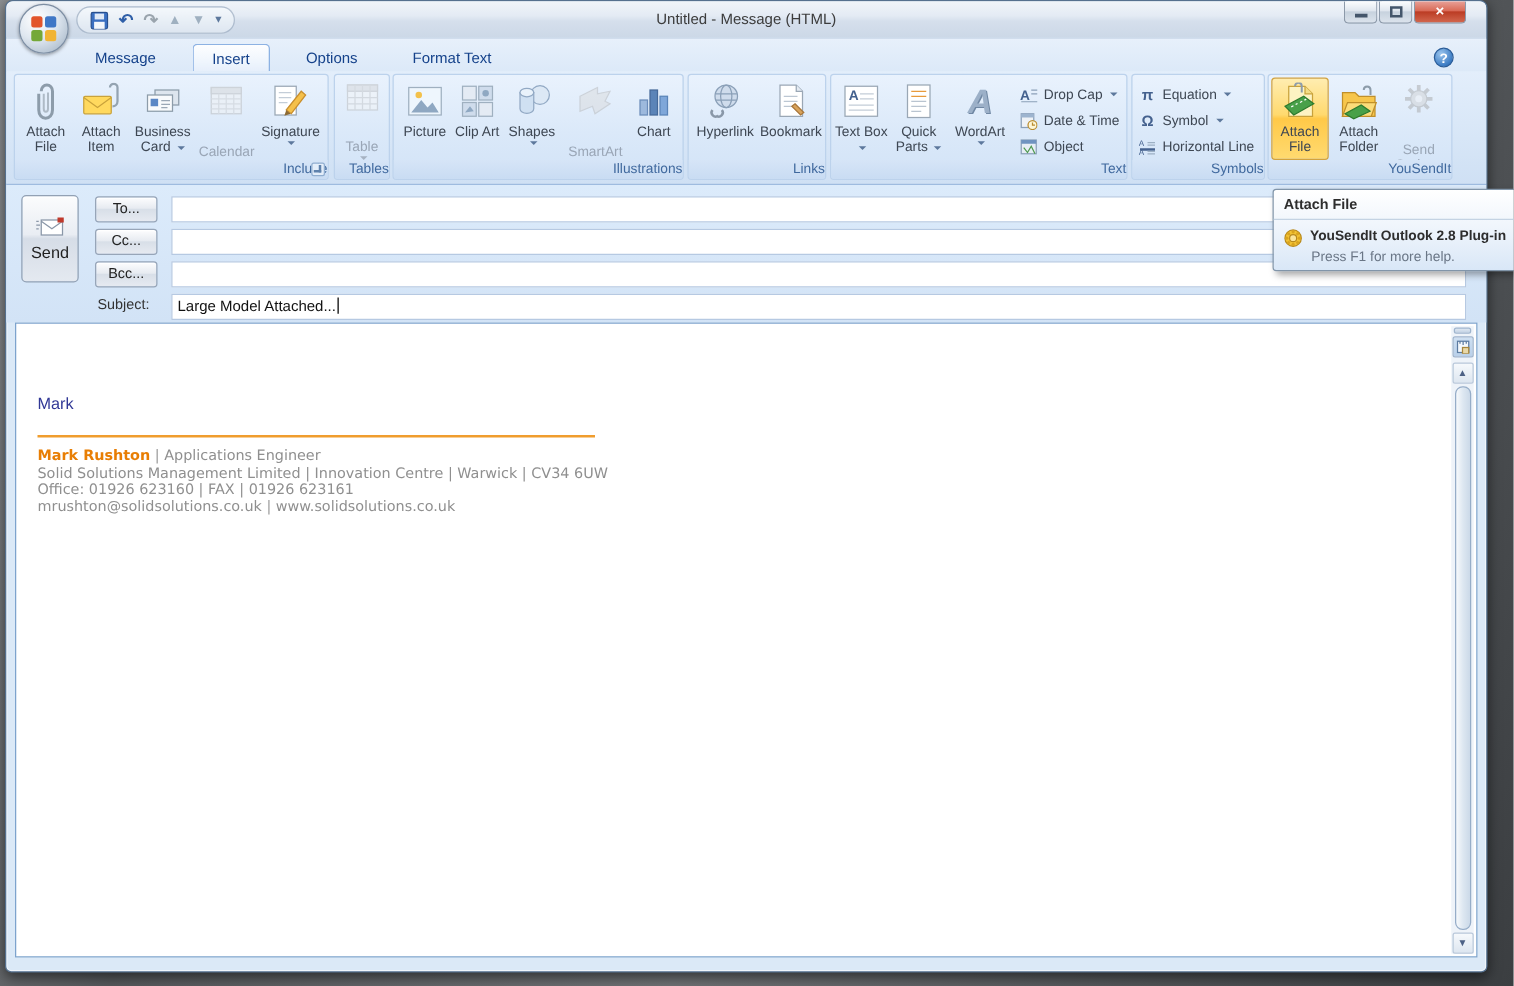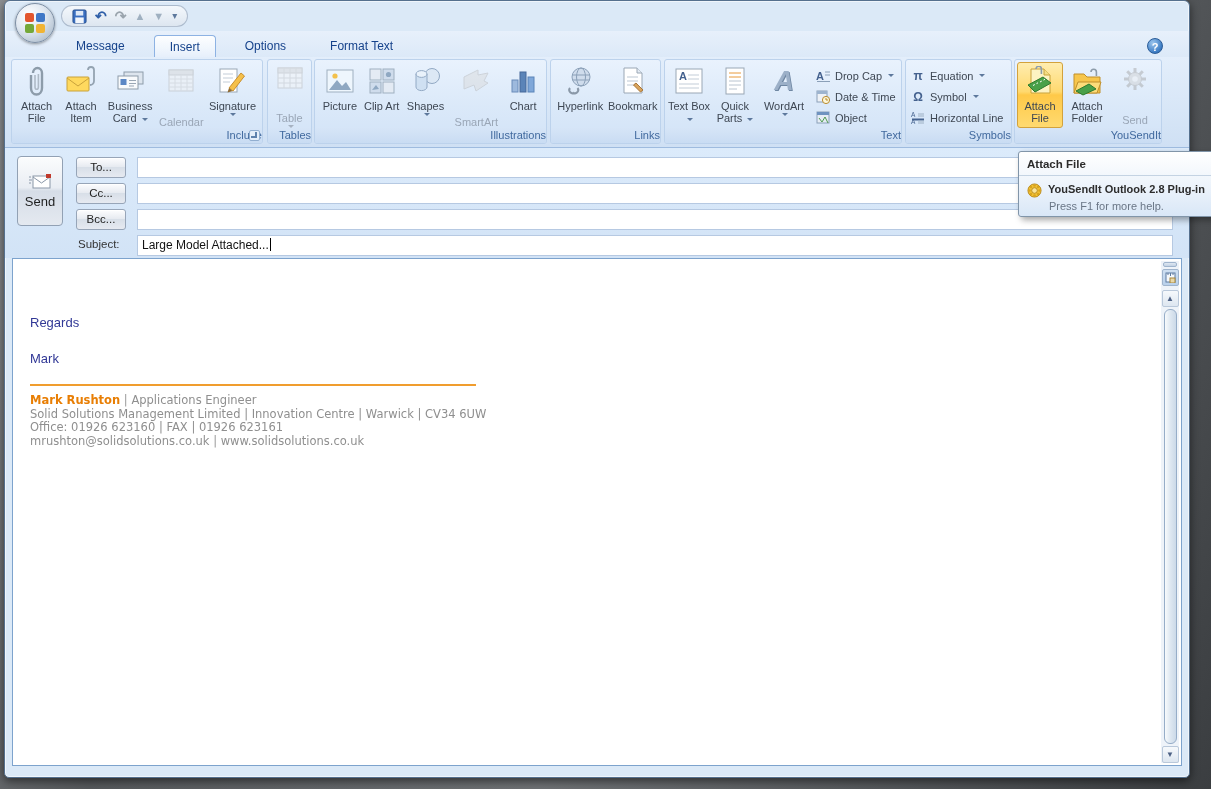--- a/index.html
+++ b/index.html
@@ -133,20 +133,32 @@
   .tt-help { font-size:11px; color:#6a7686; padding:2px 8px 0 30px; }
 
   svg { display:block; }
 </style>
 </head>
 <body>
 
 <div class="screen">
   <div class="window">
 
+    <div class="titlebar">
+      <div class="title-text">Untitled - Message (HTML)</div>
+      <div class="winbtns">
+        <div class="winbtn">
+            <span class="glyph-min"></span>
+          </div>
+        <div class="winbtn">
+            <span class="glyph-max"></span>
+          </div>
+        <div class="winbtn close"><span>×</span></div>
+      </div>
+    </div>
 
     <div class="orb">
       <div class="orb-grid">
         <span style="background:#e2552c"></span>
           <span style="background:#3f77c6"></span>
         <span style="background:#74a838"></span>
           <span style="background:#f1b434"></span>
       </div>
     </div>
     <div class="qat" style="position:absolute; top:4px;">
@@ -485,21 +497,20 @@
       <div class="fieldbtn" style="top:61px">Bcc...</div>
       <div class="field" style="top:9px"></div>
       <div class="field" style="top:35px"></div>
       <div class="field" style="top:61px"></div>
       <div class="sublabel">Subject:</div>
       <div class="field" style="top:87px"><span>Large Model Attached...</span><span class="caret"></span></div>
     </div>
 
     <div class="mbody">
       <div class="msg">
-        <p class="greet" style="color:#313896; margin-bottom:21px;">Regards</p>
         <p class="greet" style="color:#313896; margin-bottom:0;">Mark</p>
         <div class="sig-hr" style="background:#f09d2e;"></div>
         <div class="sigline">
           <span style="color:#e87e04; font-weight:bold;">Mark Rushton</span><span style="color:#9a9a9a;"> | </span><span style="color:#8f8f8f;">Applications Engineer</span>
         </div>
         <div class="sigline" style="color:#8f8f8f;">Solid Solutions Management Limited | Innovation Centre | Warwick | CV34 6UW</div>
         <div class="sigline" style="color:#8f8f8f;">Office: 01926 623160 | FAX | 01926 623161</div>
         <div class="sigline">
           <span class="siglink" style="color:#8f8f8f;">mrushton@solidsolutions.co.uk</span><span style="color:#9a9a9a;"> | </span><span class="siglink" style="color:#8f8f8f;">www.solidsolutions.co.uk</span>
         </div>

